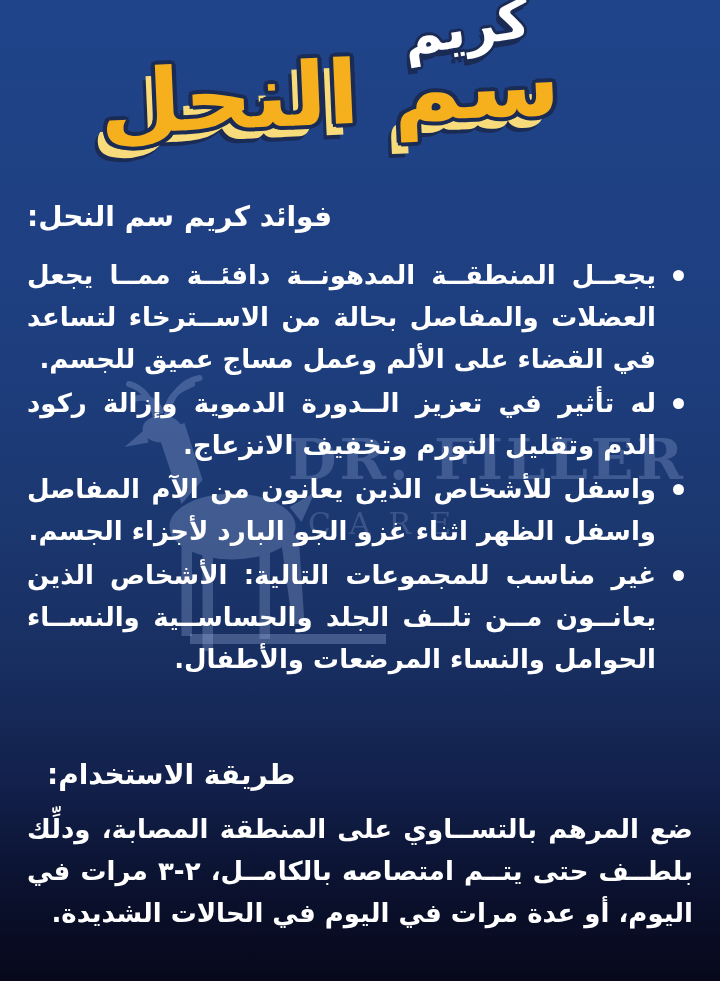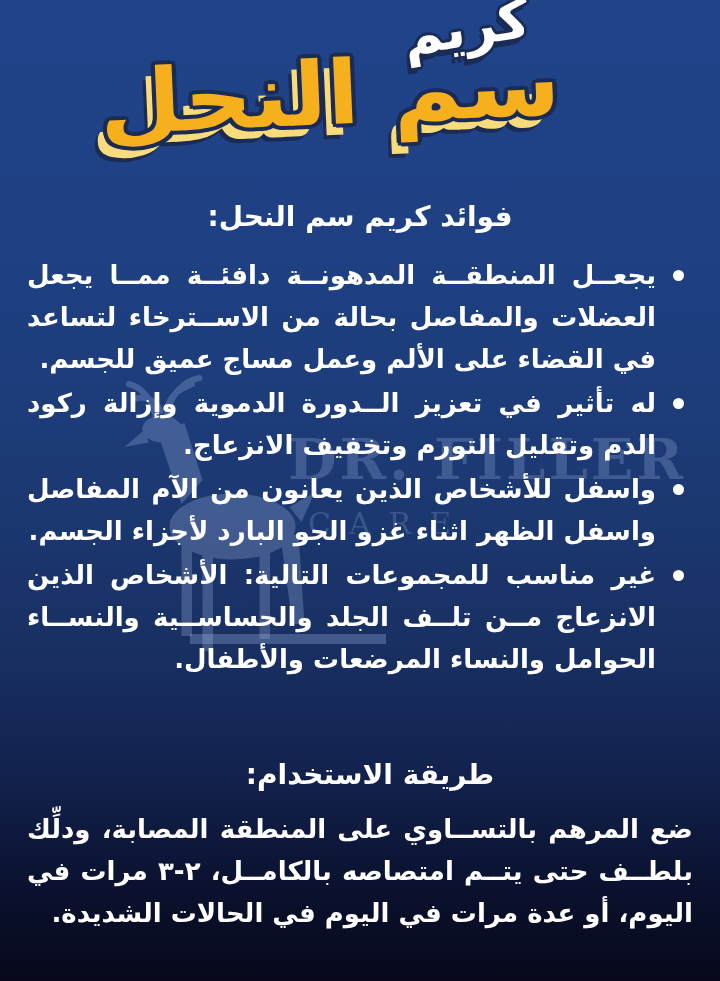--- a/index.html
+++ b/index.html
@@ -43,21 +43,21 @@
     transform:rotate(-2.5deg) scaleX(1.08);transform-origin:center;
     text-shadow:
       4px 0 0 #1a2b55,-4px 0 0 #1a2b55,0 4px 0 #1a2b55,0 -4px 0 #1a2b55,
       3px 3px 0 #1a2b55,-3px 3px 0 #1a2b55,3px -3px 0 #1a2b55,-3px -3px 0 #1a2b55,
       -9px 11px 0 #f8dc7c,-12px 15px 0 #1a2b55;
   }
 
   
   .content{position:absolute;top:196px;left:0;right:0;padding:0 27px;z-index:1;}
   .section-heading{
-    margin:0;font-size:28px;font-weight:bold;color:#ffffff;text-align:center;
+    margin:0;font-size:28px;font-weight:bold;color:#ffffff;text-align:left;
     line-height:42px;
   }
   .benefits-heading{margin-bottom:16px;}
   .benefit-list{list-style:none;margin:0;padding:0;}
   .benefit-item{
     position:relative;padding-right:37px;margin-bottom:2px;
     font-size:26px;font-weight:bold;line-height:42px;
     text-align:justify;text-align-last:right;
   }
   .benefit-item::before{
@@ -105,20 +105,20 @@
     <div class="title-main">سم النحل</div>
   </header>
 
   <main class="content">
     <h2 class="section-heading benefits-heading">فوائد كريم سم النحل:</h2>
 
     <ul class="benefit-list">
       <li class="benefit-item">يجعــل المنطقــة المدهونــة دافئــة ممــا يجعل العضلات والمفاصل بحالة من الاســترخاء لتساعد في القضاء على الألم وعمل مساج عميق للجسم.</li>
       <li class="benefit-item">له تأثير في تعزيز الــدورة الدموية وإزالة ركود الدم وتقليل التورم وتخفيف الانزعاج.</li>
       <li class="benefit-item">واسفل للأشخاص الذين يعانون من الآم المفاصل واسفل الظهر اثناء غزو الجو البارد لأجزاء الجسم.</li>
-      <li class="benefit-item">غير مناسب للمجموعات التالية: الأشخاص الذين الانزعاج مــن تلــف الجلد والحساســية والنســاء الحوامل والنساء المرضعات والأطفال.</li>
+      <li class="benefit-item">غير مناسب للمجموعات التالية: الأشخاص الذين يعانــون مــن تلــف الجلد والحساســية والنســاء الحوامل والنساء المرضعات والأطفال.</li>
     </ul>
 
     <h2 class="section-heading usage-heading">طريقة الاستخدام:</h2>
     <p class="usage-text">ضع المرهم بالتســاوي على المنطقة المصابة، ودلِّك بلطــف حتى يتــم امتصاصه بالكامــل، ٢-٣ مرات في اليوم، أو عدة مرات في اليوم في الحالات الشديدة.</p>
   </main>
 
 </div>
 
 </body></html>

